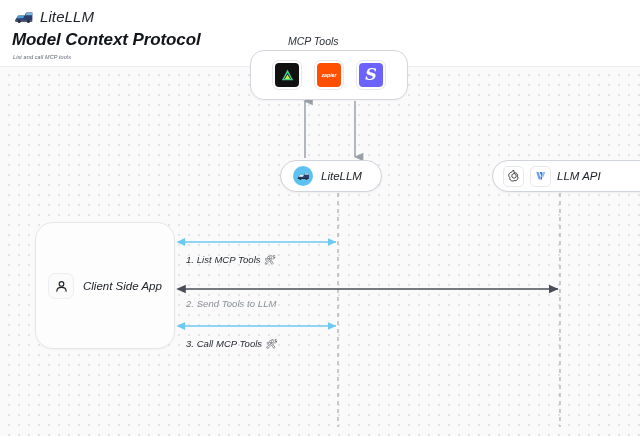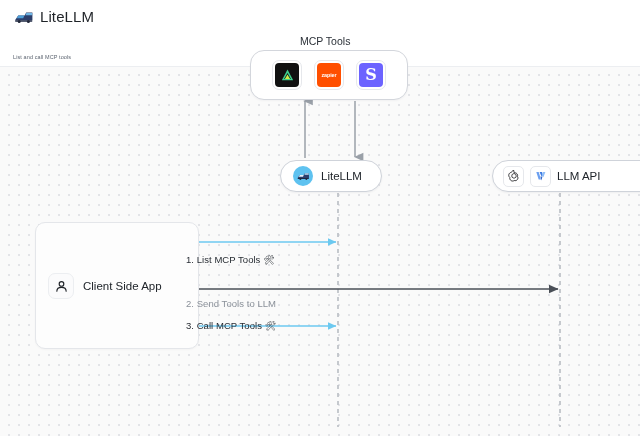--- a/index.html
+++ b/index.html
@@ -13,20 +13,21 @@
     overflow: hidden;
     font-family: "Liberation Sans", sans-serif;
     -webkit-font-smoothing: antialiased;
   }
 
   .page {
     position: relative;
     width: 640px;
     height: 436px;
     background: #ffffff;
+    font-style: italic;
   }
 
   
   .brand {
     position: absolute;
     left: 14px;
     top: 8px;
     display: flex;
     align-items: center;
     gap: 6px;
@@ -85,21 +86,21 @@
     left: 0;
     top: 0;
     width: 640px;
     height: 436px;
     pointer-events: none;
   }
 
   
   .mcp-label {
     position: absolute;
-    left: 300px;
+    left: 288px;
     top: 35px;
     font-size: 10.5px;
     color: #2b3138;
     white-space: nowrap;
   }
   .mcp-box {
     position: absolute;
     left: 250px;
     top: 50px;
     width: 156px;
@@ -206,25 +207,25 @@
     justify-content: center;
     flex: none;
     box-sizing: border-box;
   }
 
   
   .client-box {
     position: absolute;
     left: 35px;
     top: 222px;
-    width: 164px;
+    width: 140px;
     height: 127px;
     background: #fdfdfd;
     border: 1.2px solid #e4e6ea;
-    border-radius: 10px;
+    border-radius: 18px;
     box-shadow: 0 1px 2px rgba(16,24,40,0.03);
     box-sizing: border-box;
   }
   .client-inner {
     position: absolute;
     left: 12px;
     top: 50px;
     display: flex;
     align-items: center;
     gap: 9px;
@@ -249,21 +250,21 @@
   
   .edge-label {
     position: absolute;
     font-size: 9.5px;
     white-space: nowrap;
     letter-spacing: 0.05px;
     margin-top: 24px;
   }
   .edge-label.step1 { left: 186px; top: 230px; color: #272c33; }
   .edge-label.step2 { left: 186px; top: 274px; color: #8a9099; text-align: center; }
-  .edge-label.step3 { left: 186px; top: 296px; color: #272c33; }
+  .edge-label.step3 { left: 186px; top: 314px; color: #272c33; }
   .tool-emoji {
     font-size: 9px;
     vertical-align: baseline;
   }
 </style>
 </head>
 <body>
 
 <div class="page">
 
@@ -272,20 +273,21 @@
       <path d="M1 10.2 L4.2 5.4 L10.6 5.4 L12.2 2.6 L18.4 2.6 L18.4 10.2 Z" fill="#2c3e6b"></path>
       <path d="M4.4 5.6 L10.4 5.6 L9.2 8.2 L2.6 8.2 Z" fill="#4f9fd8"></path>
       <path d="M12.4 2.9 L18.1 2.9 L18.1 5.2 L11.4 5.2 Z" fill="#6fb6e6"></path>
       <rect x="1" y="10.2" width="17.4" height="1.5" rx="0.7" fill="#1f2a44"></rect>
       <circle cx="5.2" cy="11.5" r="1.5" fill="#22283a"></circle>
       <circle cx="14.4" cy="11.5" r="1.5" fill="#22283a"></circle>
     </svg>
     <span class="brand-name">LiteLLM</span>
   </div>
 
+  <div class="page-title">Model Context Protocol</div>
   <div class="page-subtitle">List and call MCP tools</div>
 
   <div class="canvas">
     <div class="canvas-edge-top"></div>
   </div>
 
   <svg class="wires" viewBox="0 0 640 436">
     <defs>
       <marker id="ah-blue-r" markerWidth="7" markerHeight="7" refX="5.6" refY="3" orient="auto">
         <path d="M0,0.4 L5.8,3 L0,5.6 Z" fill="#6cc9f0"></path>

